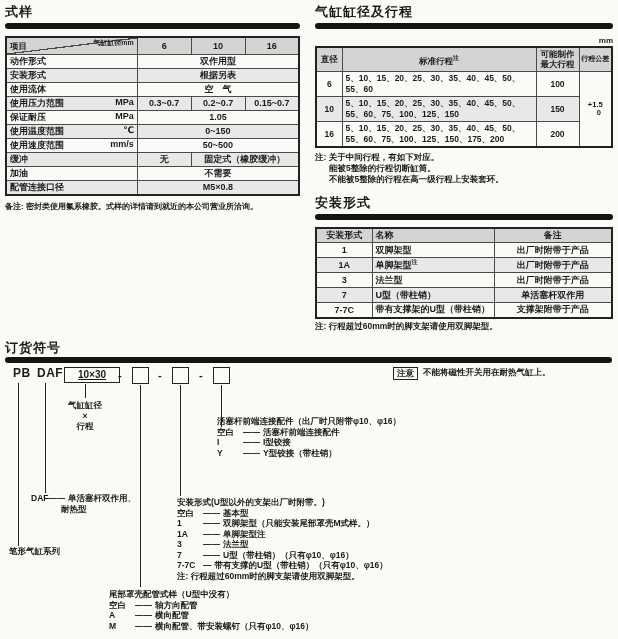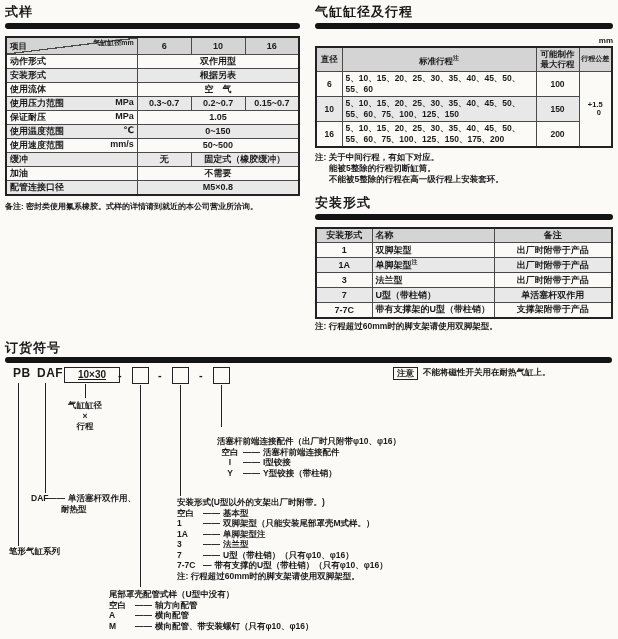--- a/index.html
+++ b/index.html
@@ -274,21 +274,21 @@
     <div class="vline" style="left:135px;top:45px;height:202px;"></div>
     <div class="vline" style="left:175px;top:45px;height:111px;"></div>
     <div class="vline" style="left:216px;top:45px;height:42px;"></div>
 
     <div class="abs bs-label">
       <div>气缸缸径</div>
       <div>×</div>
       <div>行程</div>
     </div>
 
-    <div class="abs ann" style="left:212px;top:96px;text-align:center;">
+    <div class="abs ann" style="left:212px;top:76px;">
       <div>活塞杆前端连接配件（出厂时只附带φ10、φ16）</div>
       <div class="arow">
           <span class="ac">空白</span>
           <span class="adash">——</span>
           <span>活塞杆前端连接配件</span>
         </div>
       <div class="arow">
           <span class="ac">I</span>
           <span class="adash">——</span>
           <span>I型铰接</span>

